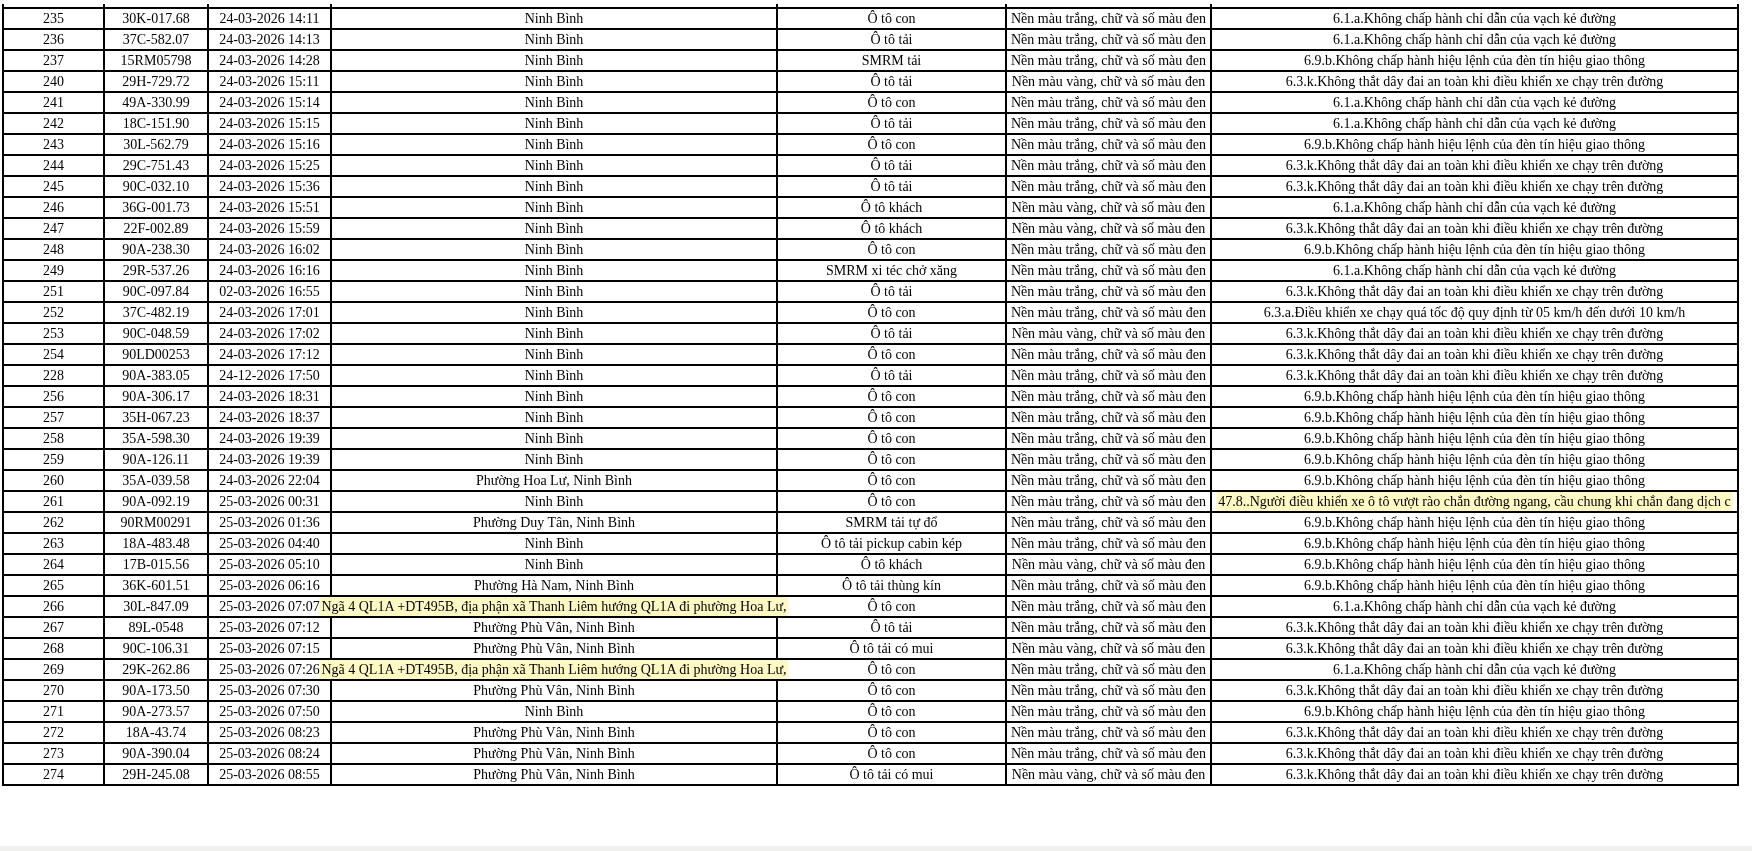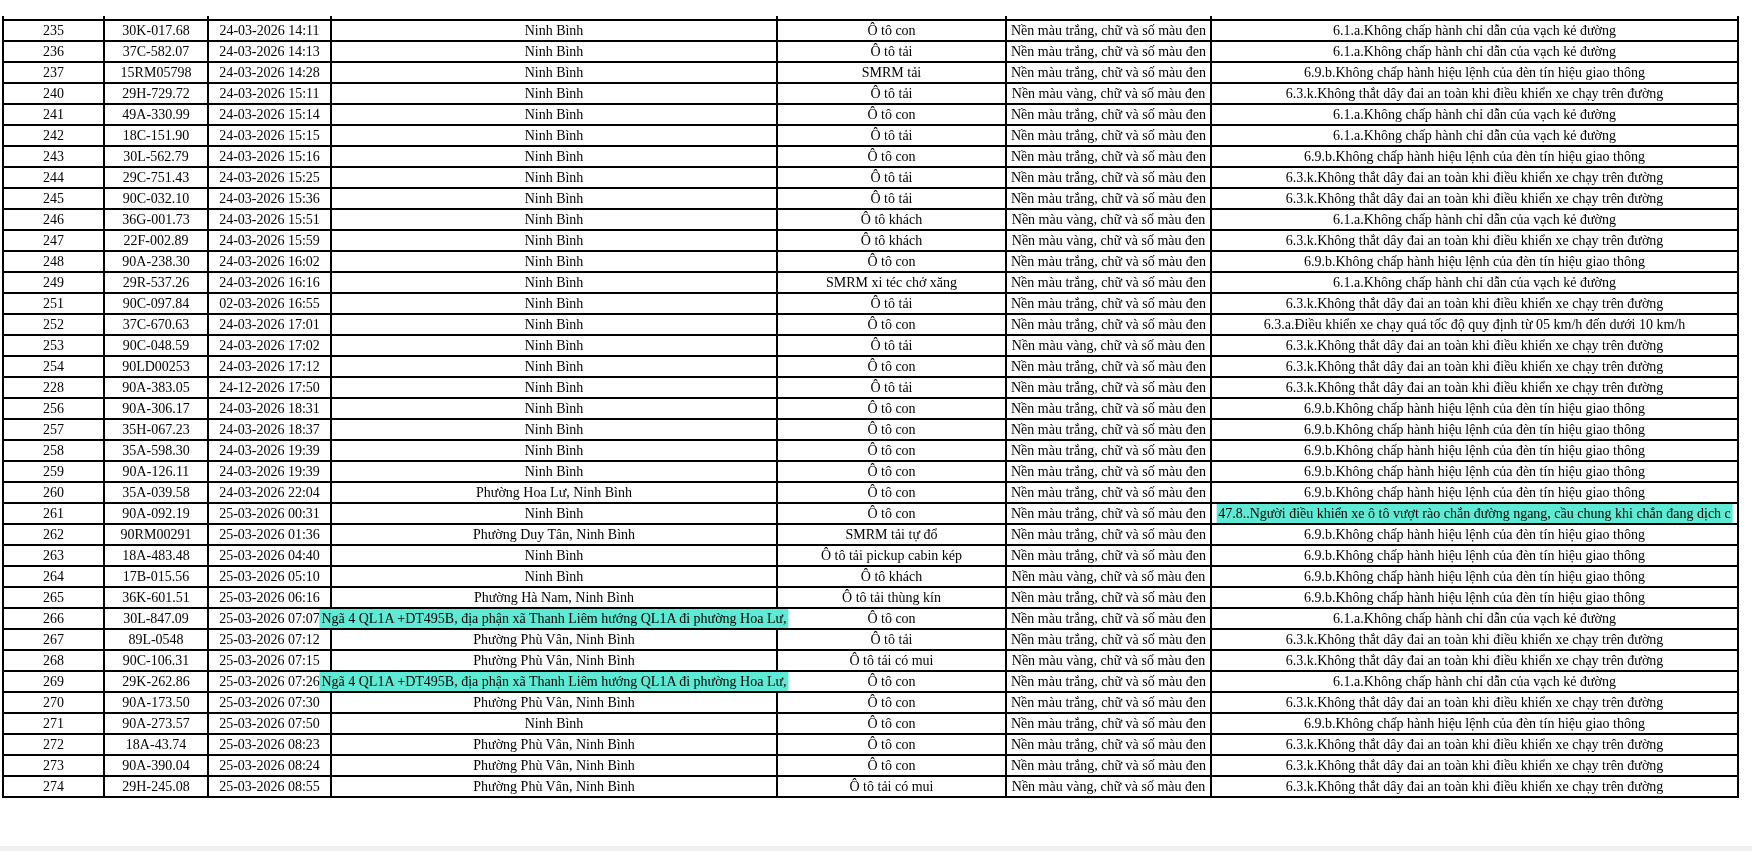--- a/index.html
+++ b/index.html
@@ -6,42 +6,42 @@
   body{
     width:1752px;height:851px;overflow:hidden;background:#ffffff;
     font-family:"Liberation Serif","DejaVu Serif",serif;
     font-size:14px;color:#000;
     position:relative;
   }
   table.viol{
     border-collapse:collapse;
     table-layout:fixed;
     margin-left:2px;
-    margin-top:16px;
+    margin-top:4px;
   }
   table.viol td{
     border:2px solid #000;
     height:19px;
     padding:0;
     text-align:center;
     vertical-align:middle;
     white-space:nowrap;
     overflow:visible;
   }
   table.viol tr.partial td{
     border-top:0;
     height:3px;
   }
   td.ovf{position:relative;}
   .ovf-span{
     position:absolute;
     left:50%;top:0;bottom:0;
     transform:translateX(-50%);
     white-space:nowrap;
-    background:#5eead4;
+    background:#fef9c3;
     display:flex;align-items:center;
     padding:0 2px;
     z-index:2;
   }
   .hscroll{
     position:absolute;
     left:0;right:0;bottom:0;
     height:5px;
   }
 </style>
@@ -189,21 +189,21 @@
         <td>251</td>
         <td>90C-097.84</td>
         <td>02-03-2026 16:55</td>
         <td>Ninh Bình</td>
         <td>Ô tô tải</td>
         <td>Nền màu trắng, chữ và số màu đen</td>
         <td>6.3.k.Không thắt dây đai an toàn khi điều khiển xe chạy trên đường</td>
       </tr>
       <tr>
         <td>252</td>
-        <td>37C-670.63</td>
+        <td>37C-482.19</td>
         <td>24-03-2026 17:01</td>
         <td>Ninh Bình</td>
         <td>Ô tô con</td>
         <td>Nền màu trắng, chữ và số màu đen</td>
         <td>6.3.a.Điều khiển xe chạy quá tốc độ quy định từ 05 km/h đến dưới 10 km/h</td>
       </tr>
       <tr>
         <td>253</td>
         <td>90C-048.59</td>
         <td>24-03-2026 17:02</td>

